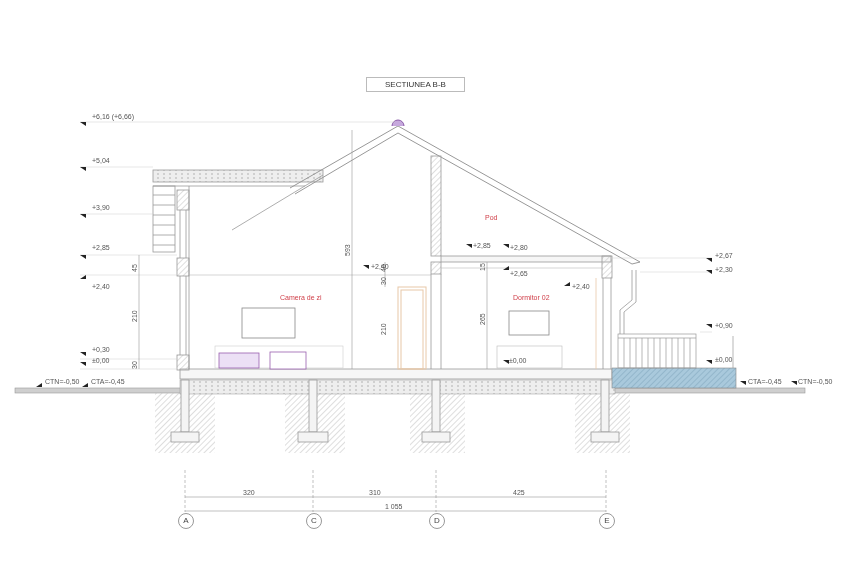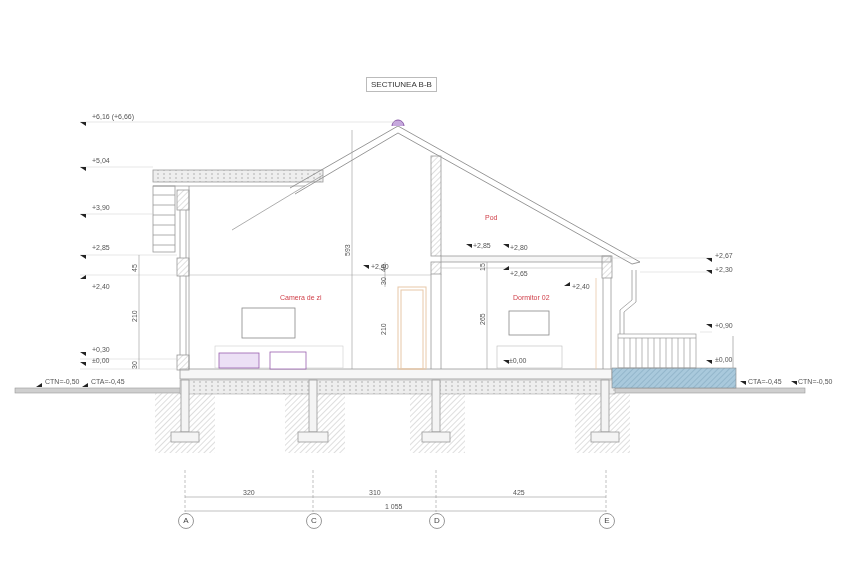--- a/index.html
+++ b/index.html
@@ -1,20 +1,20 @@
 <!DOCTYPE html>
 <html><head>
 <meta charset="utf-8">
 <style>
   html, body { margin:0; padding:0; background:#ffffff; }
   body { width:851px; height:563px; overflow:hidden; position:relative; font-family:"Liberation Sans", sans-serif; }
   #drawing { position:absolute; left:0; top:0; width:851px; height:563px; }
   .lbl { position:absolute; font-size:7px; color:#555; white-space:nowrap; line-height:1; }
   .room { position:absolute; font-size:7px; color:#d0404a; white-space:nowrap; line-height:1; }
-  .title-box { position:absolute; left:366px; top:77px; border:1px solid #bbb; padding:2px 4px; font-size:8px; color:#333; background:#fff; }
+  .title-box { position:absolute; left:366px; top:77px; border:1px solid #bbb; padding:2px 18px; font-size:8px; color:#333; background:#fff; }
   .vlbl { position:absolute; font-size:7px; color:#555; transform:rotate(-90deg); transform-origin:left top; white-space:nowrap; line-height:1; }
   .axis-circle { position:absolute; width:14px; height:14px; border:1px solid #999; border-radius:50%; font-size:8px; color:#444; text-align:center; line-height:14px; background:#fff; }
 </style>
 </head>
 <body>
 
 <div id="drawing">
   <svg width="851" height="563" viewBox="0 0 851 563">
     <defs>
       <pattern id="hatch" width="4" height="4" patternUnits="userSpaceOnUse" patternTransform="rotate(45)">

